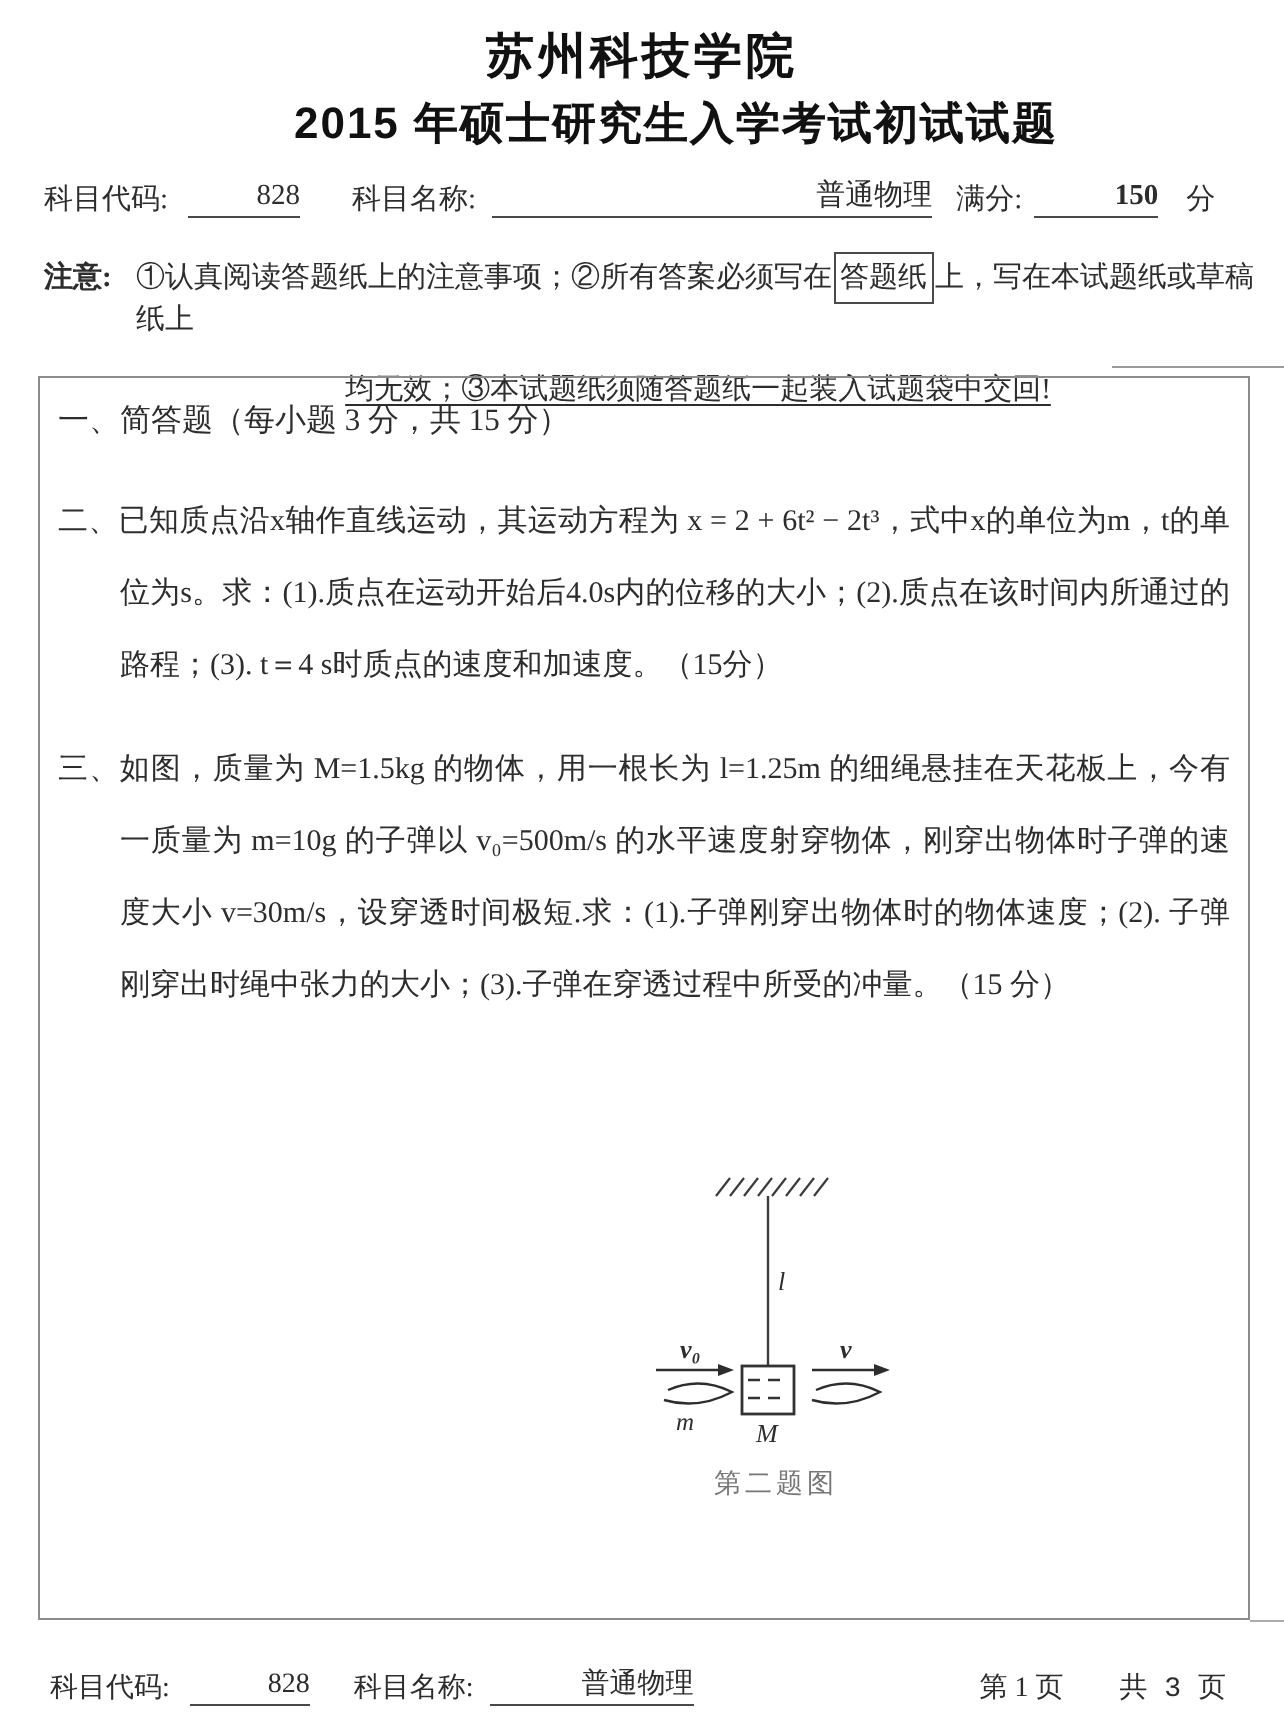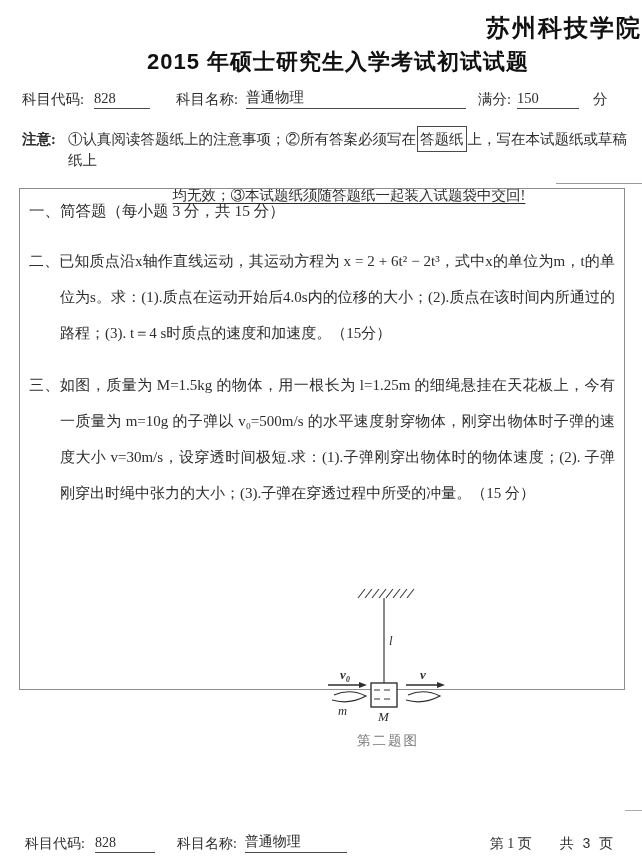--- a/index.html
+++ b/index.html
@@ -16,62 +16,62 @@
     width:642px;height:868px;
     margin:0 auto;
     background:#ffffff;
     color:var(--ink);
     font-family:"Liberation Serif","DejaVu Serif",serif;
     overflow:hidden;
   }
   
   .school-title{
     position:absolute;top:12px;left:0;width:100%;
-    text-align:right;
+    text-align:center;
     font-family:Liberation Serif, serif;
     font-size:24px;font-weight:bold;color:var(--title-ink);
     letter-spacing:2px;
   }
   .exam-title{
     position:absolute;top:47px;left:17px;width:100%;
     text-align:center;
     font-family:"Liberation Sans","DejaVu Sans",sans-serif;
     font-size:22px;font-weight:bold;color:var(--title-ink);
     letter-spacing:1px;
   }
   
   .meta-row{
     position:absolute;top:88px;left:22px;width:604px;
     display:flex;align-items:flex-end;
     font-size:14.5px;
   }
   .fill-value{
     border-bottom:1px solid var(--underline);
-    text-align:left;display:inline-block;
+    text-align:right;display:inline-block;
     padding-bottom:1px;
   }
   .meta-code-val{width:56px;margin:0 26px 0 10px;}
   .meta-name-val{width:220px;margin:0 12px 0 8px;}
-  .meta-score-val{width:62px;margin:0 14px 0 6px;}
+  .meta-score-val{width:62px;margin:0 14px 0 6px;font-weight:bold;}
   
   .notice{
     position:absolute;top:129px;left:22px;width:608px;
     font-size:14.5px;line-height:21px;
     display:flex;
   }
   .notice-label{width:46px;flex-shrink:0;font-weight:bold;}
   .notice-line2{margin-top:14px;text-decoration:underline;text-underline-offset:3px;text-align:center;}
   .boxed-term{
     border:1px solid var(--underline);
     padding:4px 2px;margin:0 1px;
   }
   
   .main-box{
     position:absolute;top:188px;left:19px;
-    width:606px;height:502px;
+    width:606px;height:622px;
     border:1px solid var(--border-gray);
     padding:0 9px;
     font-size:15px;
   }
   .q-heading{
     margin-top:9px;line-height:25px;font-size:15.5px;
   }
   .q-body{
     text-align:justify;line-height:36px;
   }

